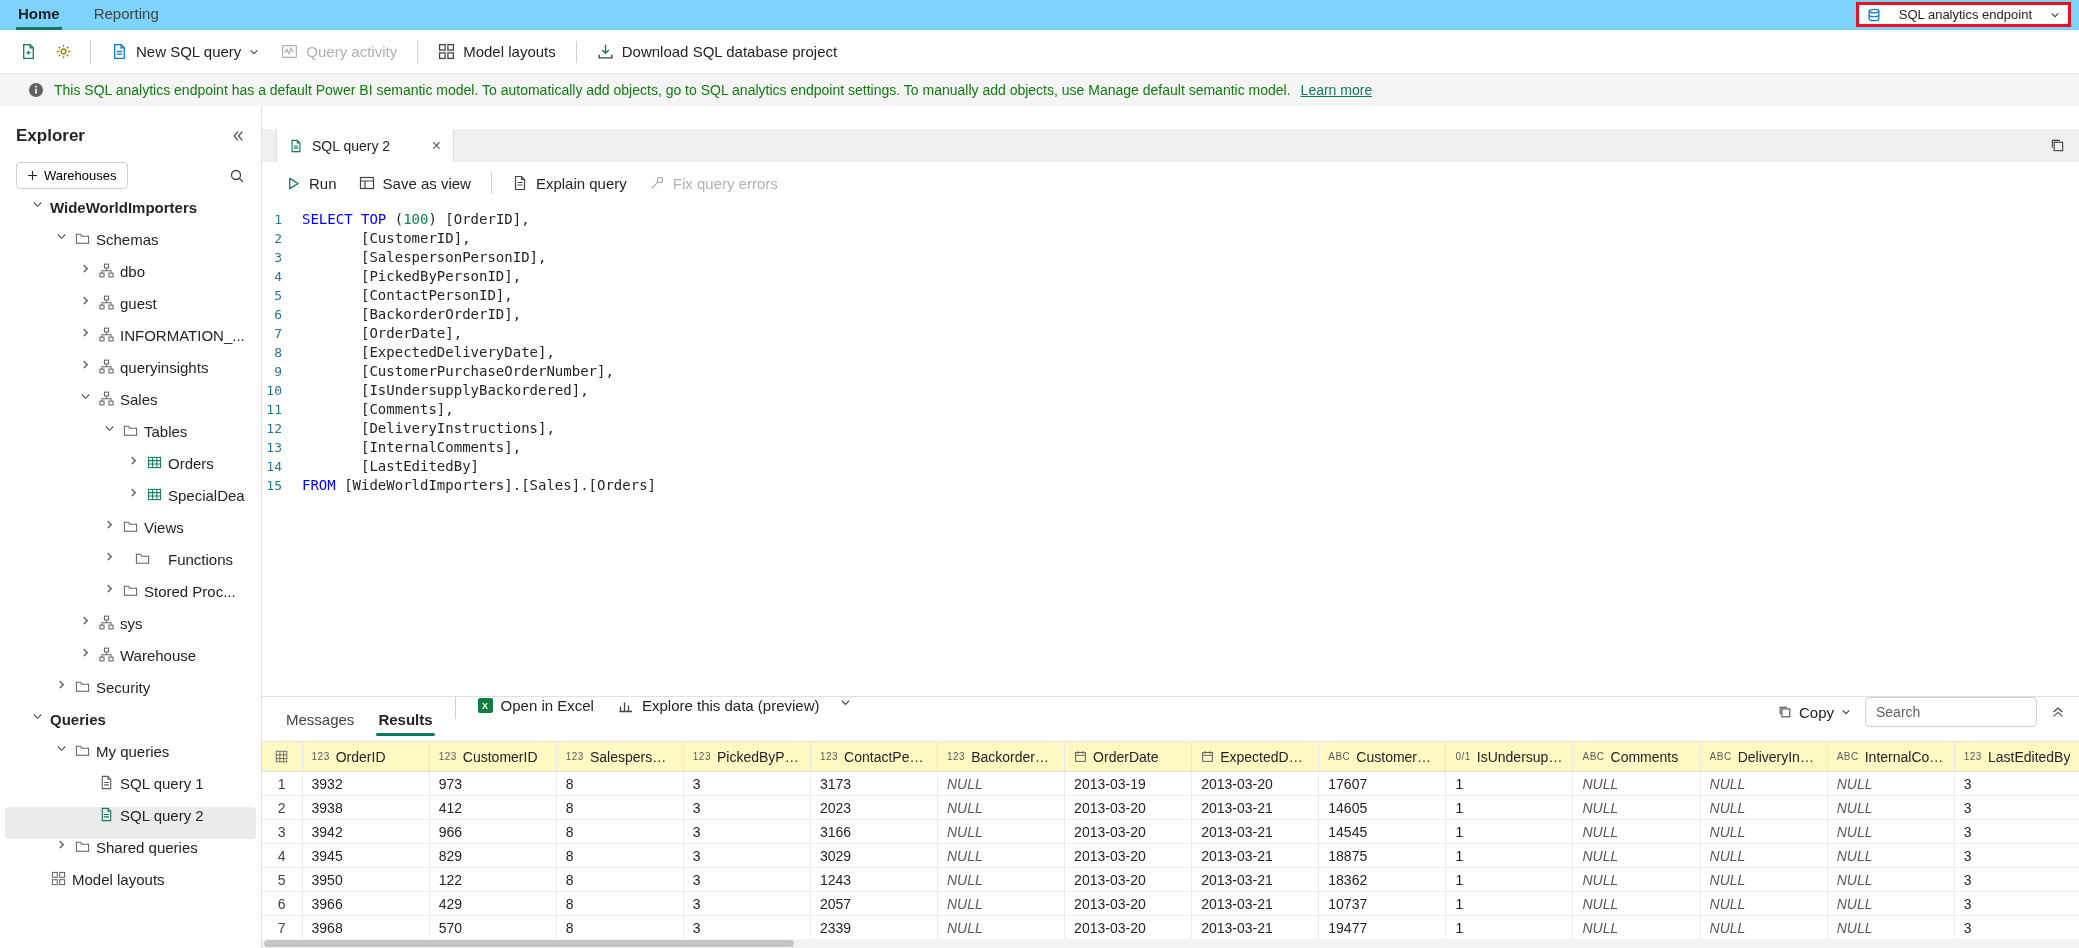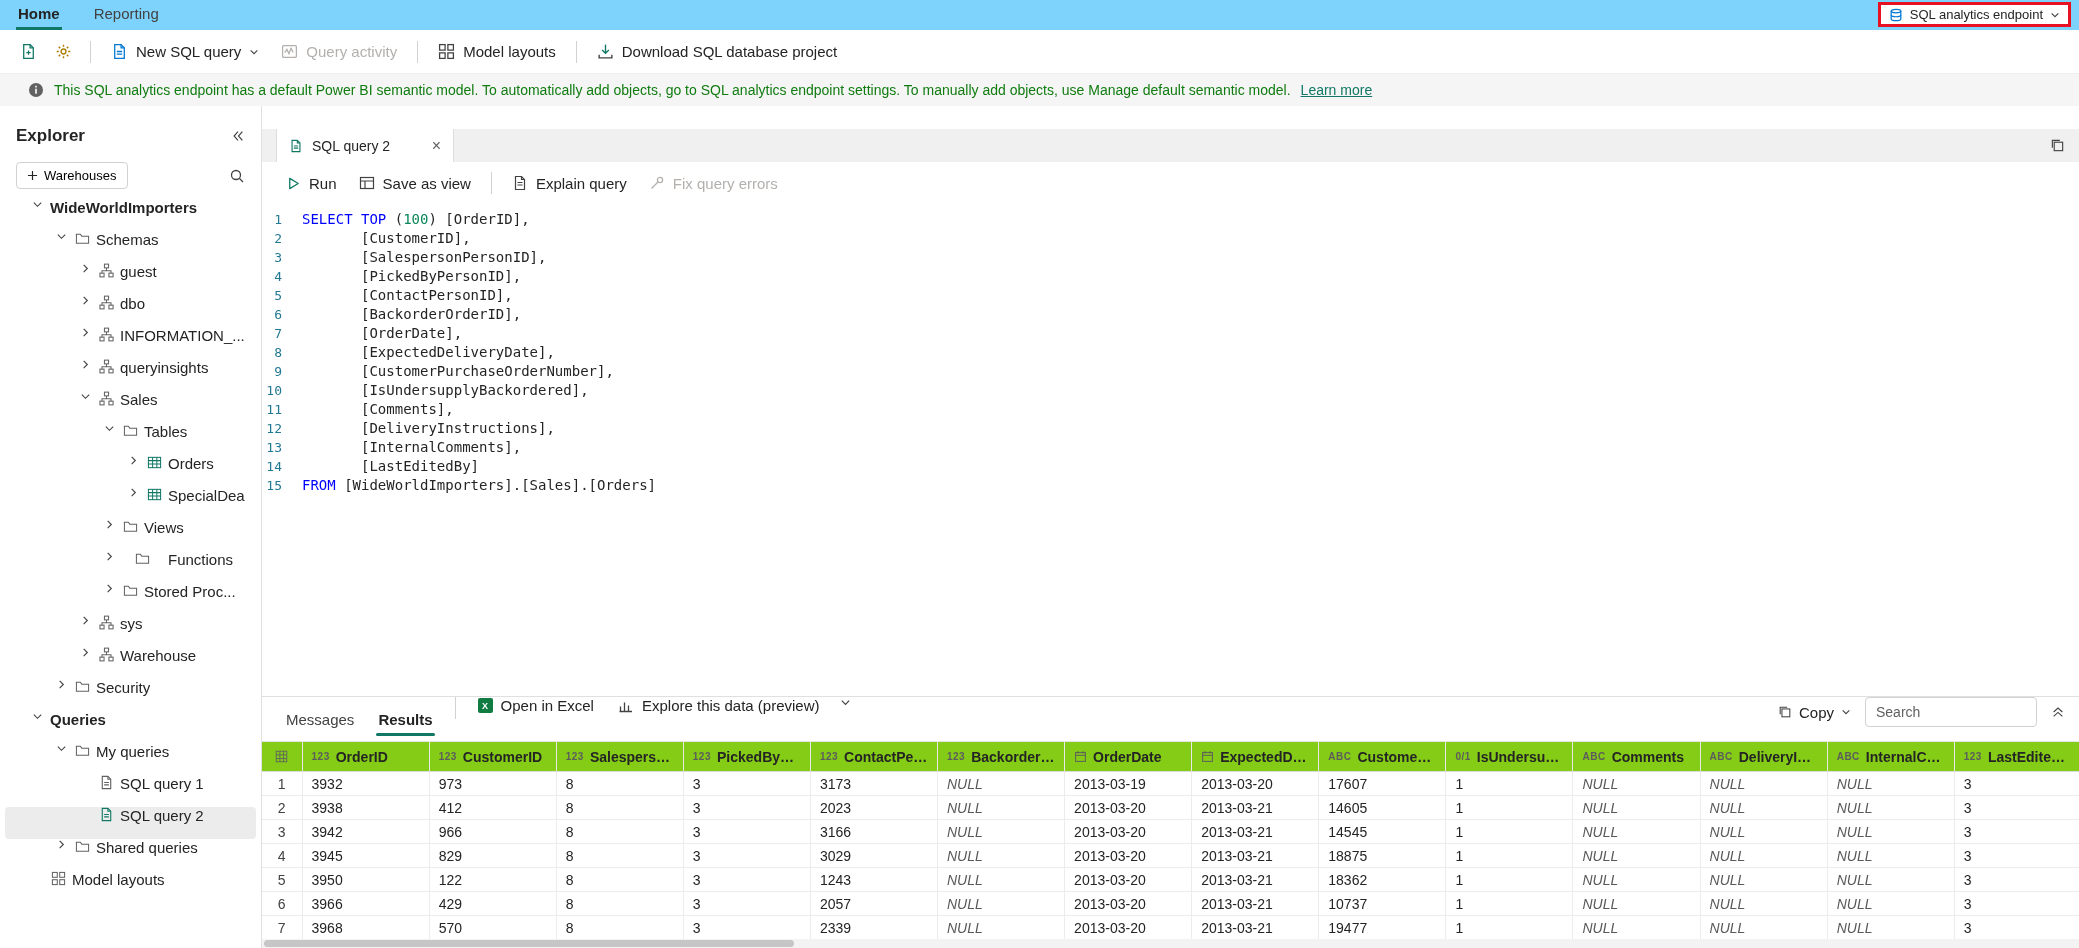--- a/index.html
+++ b/index.html
@@ -5,21 +5,21 @@
   *{margin:0;padding:0;box-sizing:border-box}
   html,body{width:2079px;height:948px;overflow:hidden}
   body{font-family:"Liberation Sans","DejaVu Sans",sans-serif;color:#242424;background:#fff;font-size:15px}
   .root{width:2079px;height:948px;display:flex;flex-direction:column;overflow:hidden}
   svg{display:block}
 
   
   .topnav{height:30px;display:flex;align-items:center;padding:0 16px;position:relative;background:#7dd3fc}
   .nav-tab{height:30px;display:flex;align-items:center;margin-right:30px;border-bottom:3px solid transparent;padding:0 2px;color:#424242;cursor:pointer}
   .nav-tab.active{font-weight:bold;color:#242424;border-bottom-color:#117865}
-  .endpoint-box{position:absolute;right:8px;top:2px;height:25px;display:flex;align-items:center;gap:7px;border:3px solid #e81123;padding:0 8px;background:#fff;font-size:13px;cursor:pointer}
+  .endpoint-box{position:absolute;right:8px;top:2px;height:25px;display:flex;align-items:center;gap:18px;border:3px solid #e81123;padding:0 8px;background:#fff;font-size:13px;cursor:pointer}
   .endpoint-box .chev{color:#424242}
 
   
   .cmdbar{height:44px;display:flex;align-items:center;padding:0 12px;gap:2px;border-bottom:1px solid #eeeeee}
   .cmd{display:flex;align-items:center;gap:8px;height:34px;padding:0 10px;border-radius:4px;cursor:pointer;white-space:nowrap}
   .cmd.icon-only{padding:0 8px}
   .cmd.disabled{color:#b3b0ad;cursor:default}
   .vdiv{width:1px;height:22px;background:#d1d1d1;margin:0 8px;flex:0 0 1px}
   .chev-sm{color:#424242}
 
@@ -74,21 +74,21 @@
   .rbtn{display:flex;align-items:center;gap:8px;padding:0 10px;cursor:pointer;white-space:nowrap}
   .excel-ic{width:15px;height:15px;background:#107C41;border-radius:2px;color:#fff;font-size:9px;font-weight:bold;display:flex;align-items:center;justify-content:center}
   .results-right{margin-left:auto;display:flex;align-items:center;gap:14px}
   .copy-btn{display:flex;align-items:center;gap:7px;cursor:pointer}
   .search-box{width:172px;height:30px;border:1px solid #d1d1d1;border-radius:4px;padding:0 10px;font-size:14px;font-family:inherit;color:#242424;outline:none}
   .search-box::placeholder{color:#616161}
   .collapse-results{color:#424242;cursor:pointer}
 
   .table-wrap{flex:1;overflow:hidden;position:relative}
   table{border-collapse:collapse;table-layout:fixed;width:1820px;font-size:14px}
-  thead th{height:30px;background:#84cc16;border-top:1px solid #e4e4e4;border-bottom:1px solid #dcdcdc;border-right:1px solid #e8e8e8;padding:0 9px;text-align:left;font-weight:bold;white-space:nowrap;overflow:hidden;cursor:pointer}
+  thead th{height:30px;background:#fef9c3;border-top:1px solid #e4e4e4;border-bottom:1px solid #dcdcdc;border-right:1px solid #e8e8e8;padding:0 9px;text-align:left;font-weight:normal;white-space:nowrap;overflow:hidden;cursor:pointer}
   td{height:24px;border-bottom:1px solid #ececec;border-right:1px solid #ececec;padding:0 9px;white-space:nowrap;overflow:hidden;cursor:default}
   th .hwrap{display:flex;align-items:center;gap:6px;overflow:hidden}
   .typ{font-size:10px;color:#5c5c5c;flex:0 0 auto;letter-spacing:0.5px}
   .typ-svg{color:#5c5c5c}
   .hlabel{overflow:hidden;text-overflow:ellipsis}
   .rownum-h svg{margin:0 auto}
   td.rownum{text-align:center;color:#424242}
   td.null{font-style:italic;color:#595959}
 
   .hscroll{height:9px;background:#f3f3f3;position:relative;flex:0 0 9px}
@@ -259,37 +259,37 @@
               </svg>
             </span>
             <span class="ticon">
               <svg width="15" height="15" viewBox="0 0 16 16" fill="none" stroke="currentColor" stroke-width="1.1">
                 <rect x="5.8" y="1.2" width="4.4" height="4"></rect>
                 <rect x="1" y="10.8" width="4.4" height="4"></rect>
                 <rect x="10.6" y="10.8" width="4.4" height="4"></rect>
                 <path d="M8 5.2v3.1M3.2 10.8V8.3h9.6v2.5"></path>
               </svg>
             </span>
-            <span class="tlabel">guest</span>
+            <span class="tlabel">dbo</span>
           </div>
           <div class="tree-row" style="padding-left: 70px;">
             <span class="chevslot">
               <svg width="11" height="11" viewBox="0 0 12 12">
                 <path d="M4 2l4 4-4 4" fill="none" stroke="currentColor" stroke-width="1.2"></path>
               </svg>
             </span>
             <span class="ticon">
               <svg width="15" height="15" viewBox="0 0 16 16" fill="none" stroke="currentColor" stroke-width="1.1">
                 <rect x="5.8" y="1.2" width="4.4" height="4"></rect>
                 <rect x="1" y="10.8" width="4.4" height="4"></rect>
                 <rect x="10.6" y="10.8" width="4.4" height="4"></rect>
                 <path d="M8 5.2v3.1M3.2 10.8V8.3h9.6v2.5"></path>
               </svg>
             </span>
-            <span class="tlabel">dbo</span>
+            <span class="tlabel">guest</span>
           </div>
           <div class="tree-row" style="padding-left: 70px;">
             <span class="chevslot">
               <svg width="11" height="11" viewBox="0 0 12 12">
                 <path d="M4 2l4 4-4 4" fill="none" stroke="currentColor" stroke-width="1.2"></path>
               </svg>
             </span>
             <span class="ticon">
               <svg width="15" height="15" viewBox="0 0 16 16" fill="none" stroke="currentColor" stroke-width="1.1">
                 <rect x="5.8" y="1.2" width="4.4" height="4"></rect>

